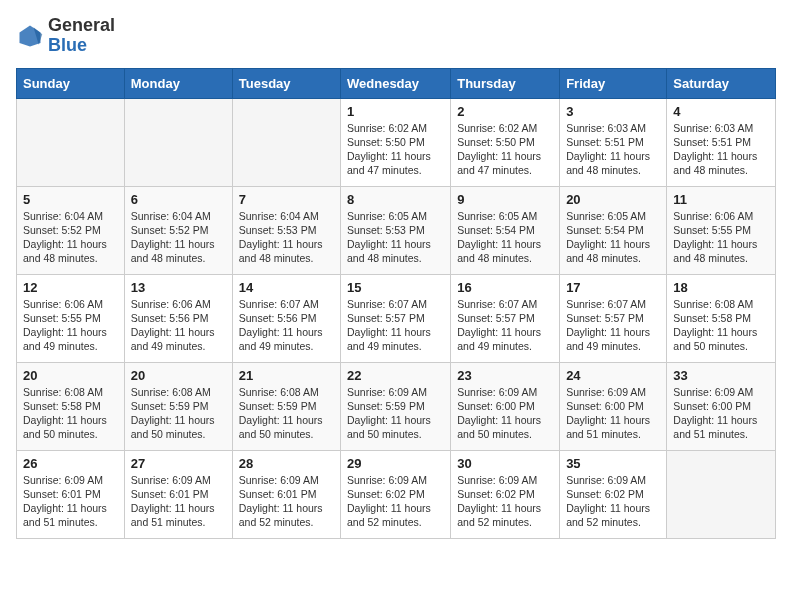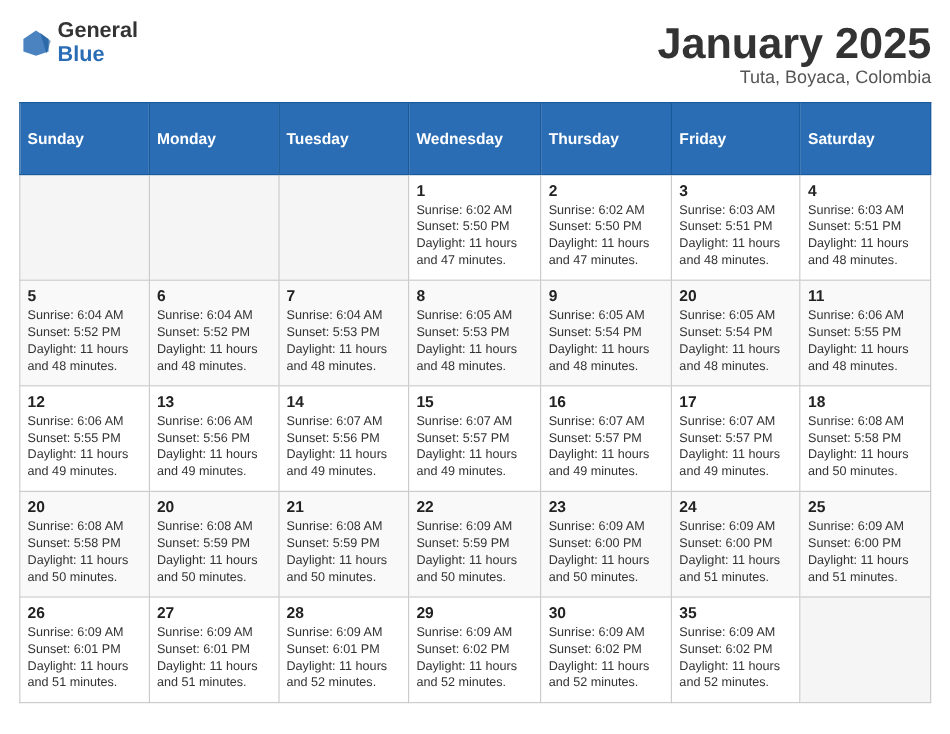--- a/index.html
+++ b/index.html
@@ -48,21 +48,21 @@
     table {
       width: 100%;
       border-collapse: collapse;
       border: 1px solid #ccc;
     }
     thead tr th {
       background-color: #2a6db5;
       color: white;
       font-size: 13px;
       font-weight: bold;
-      padding: 22px 6px;
+      padding: 7px 6px;
       text-align: left;
       border: 1px solid #1a5a9a;
     }
     tbody tr td {
       vertical-align: top;
       border: 1px solid #ccc;
       padding: 5px 6px;
       width: 113px;
       min-height: 80px;
       height: 88px;
@@ -94,24 +94,20 @@
   <div class="logo">
     <svg class="logo-icon" viewBox="0 0 32 32" xmlns="http://www.w3.org/2000/svg">
       <polygon points="16,4 28,12 28,24 16,28 4,24 4,12" fill="#2a6db5" opacity="0.85"></polygon>
       <polygon points="20,6 30,14 26,26" fill="#1a5a9a" opacity="0.6"></polygon>
     </svg>
     <div class="logo-text">
       <span class="logo-general">General</span><br>
       <span class="logo-blue">Blue</span>
     </div>
   </div>
-  <div class="title-block">
-    <div class="calendar-title">January 2025</div>
-    <div class="calendar-subtitle">Tuta, Boyaca, Colombia</div>
-  </div>
 </div>
 
 <table>
   <thead>
     <tr id="weekday-header">
     <th>Sunday</th>
         <th>Monday</th>
         <th>Tuesday</th>
         <th>Wednesday</th>
         <th>Thursday</th>
@@ -268,21 +264,21 @@
 Sunset: 6:00 PM
 Daylight: 11 hours and 50 minutes.</div>
         </td>
         <td>
           <span class="day-num">24</span>
           <div class="day-info">Sunrise: 6:09 AM
 Sunset: 6:00 PM
 Daylight: 11 hours and 51 minutes.</div>
         </td>
         <td>
-          <span class="day-num">25</span>
+          <span class="day-num">33</span>
           <div class="day-info">Sunrise: 6:09 AM
 Sunset: 6:00 PM
 Daylight: 11 hours and 51 minutes.</div>
         </td>
       </tr>
       <tr>
         <td>
           <span class="day-num">26</span>
           <div class="day-info">Sunrise: 6:09 AM
 Sunset: 6:01 PM

